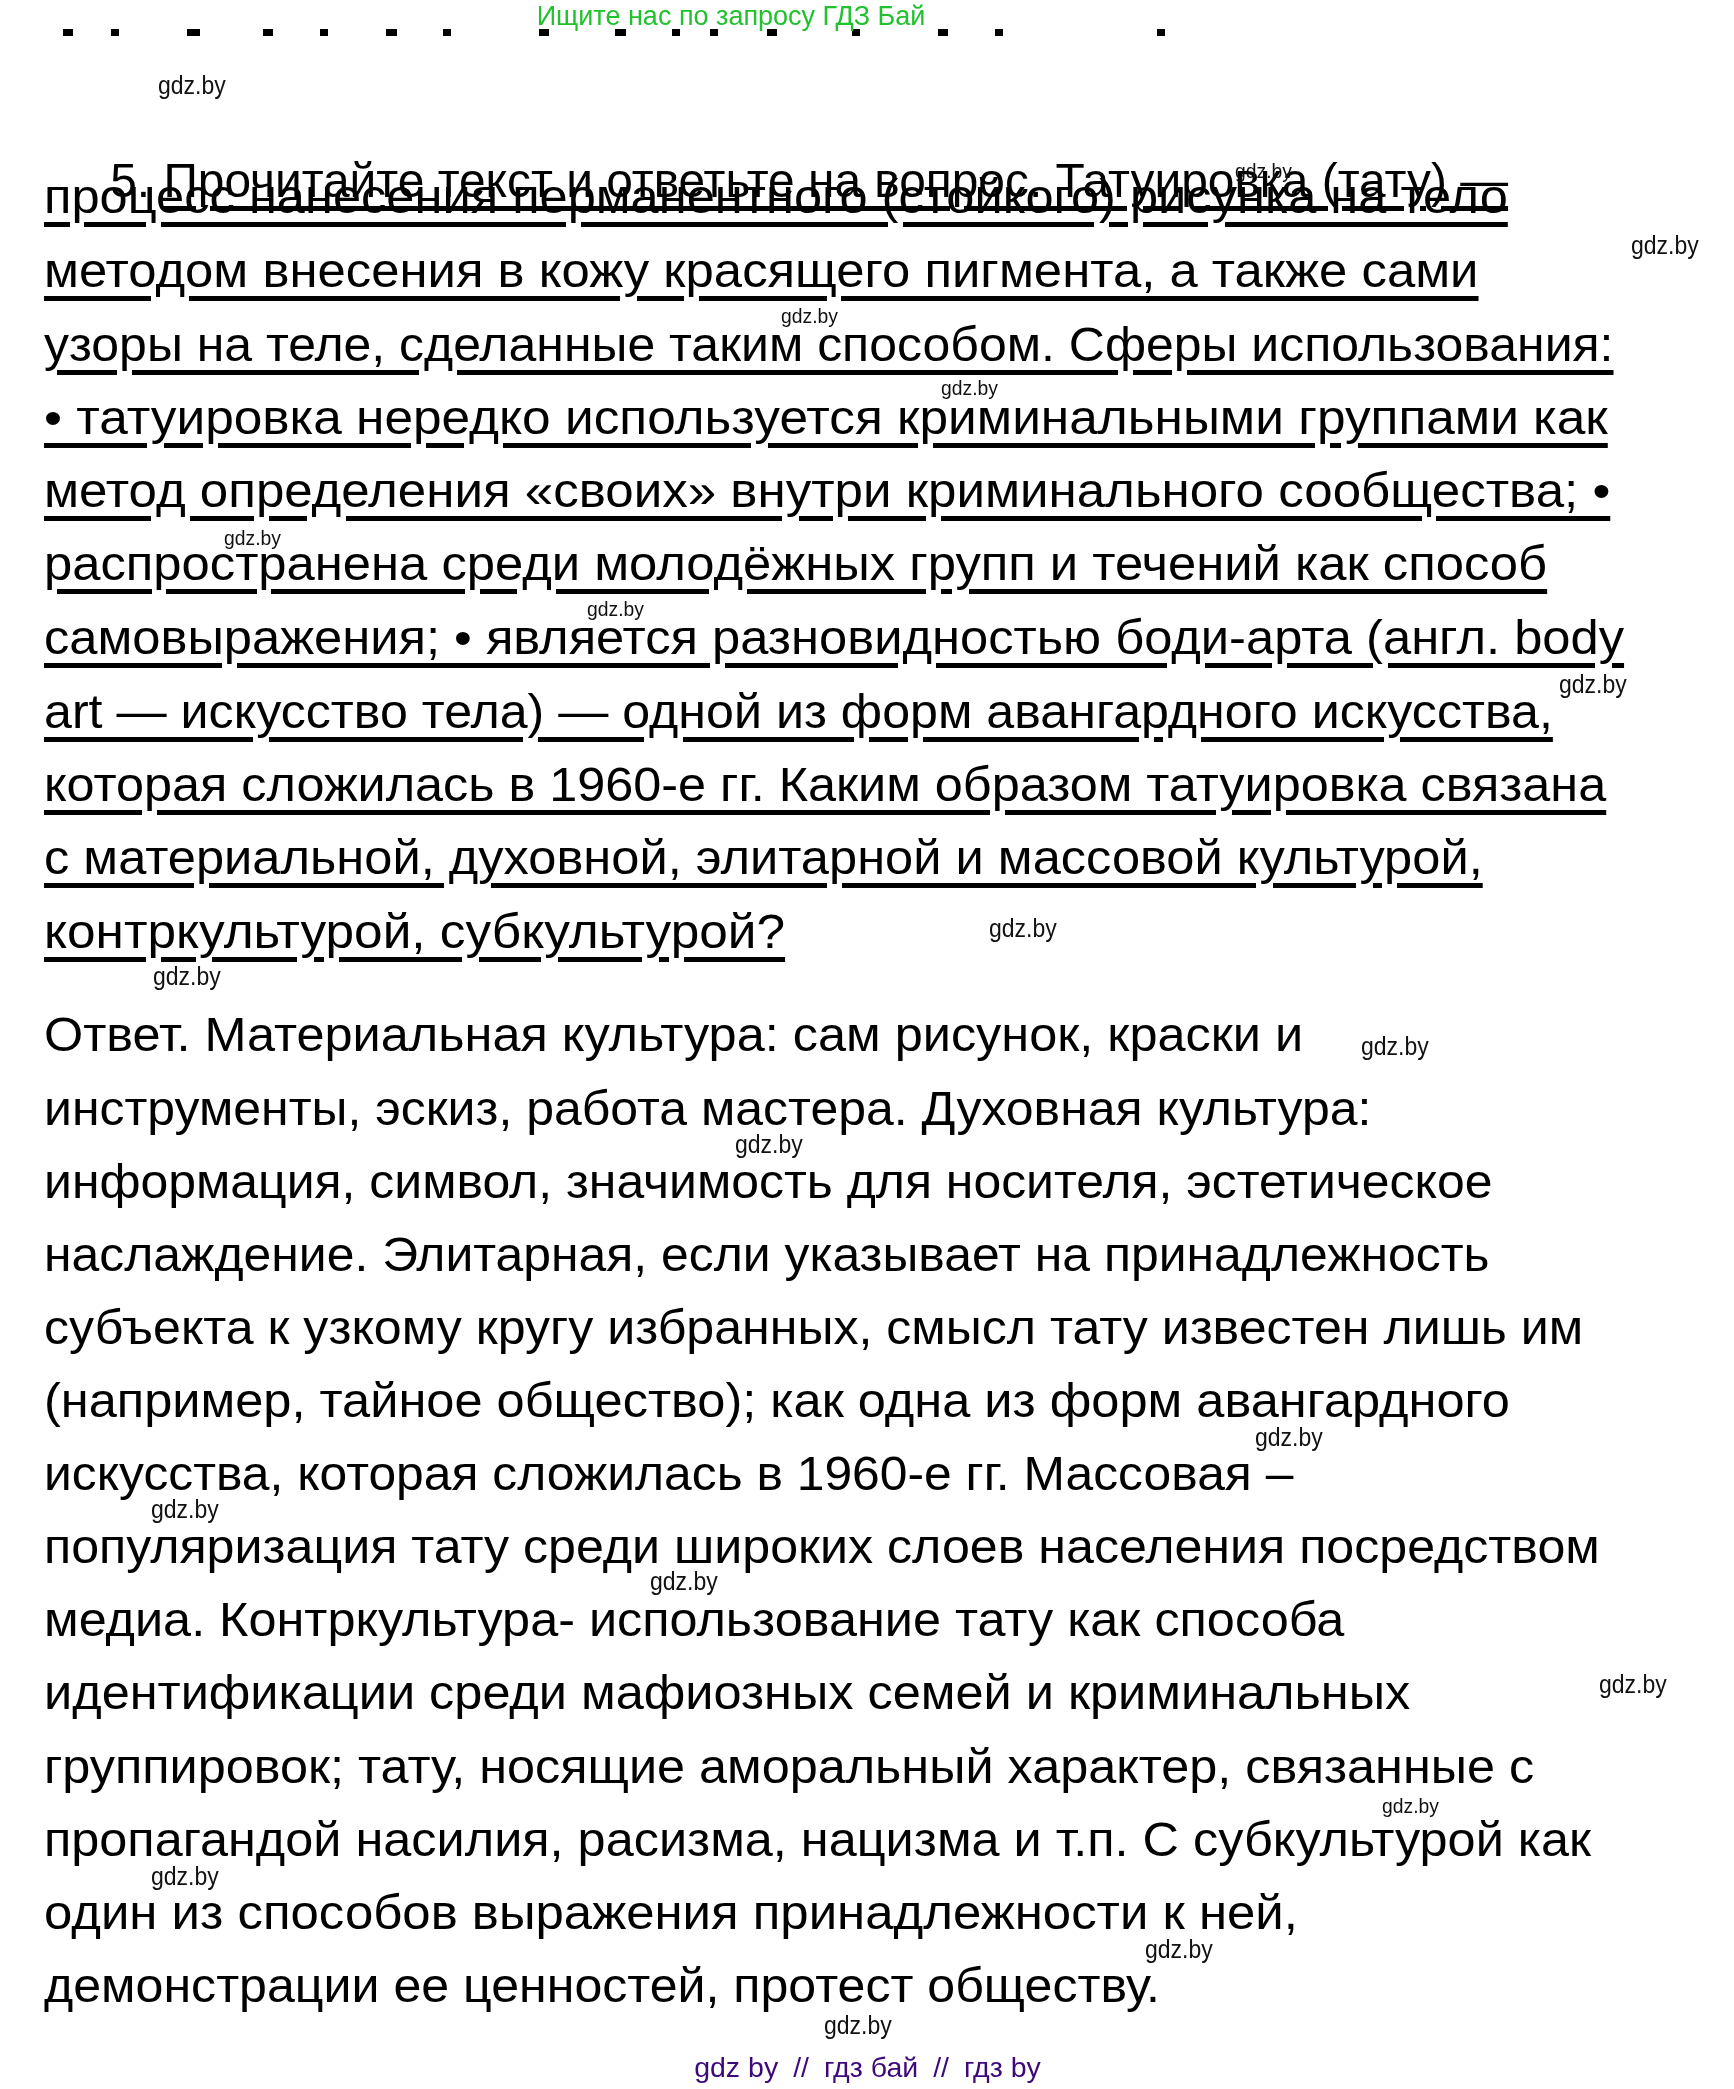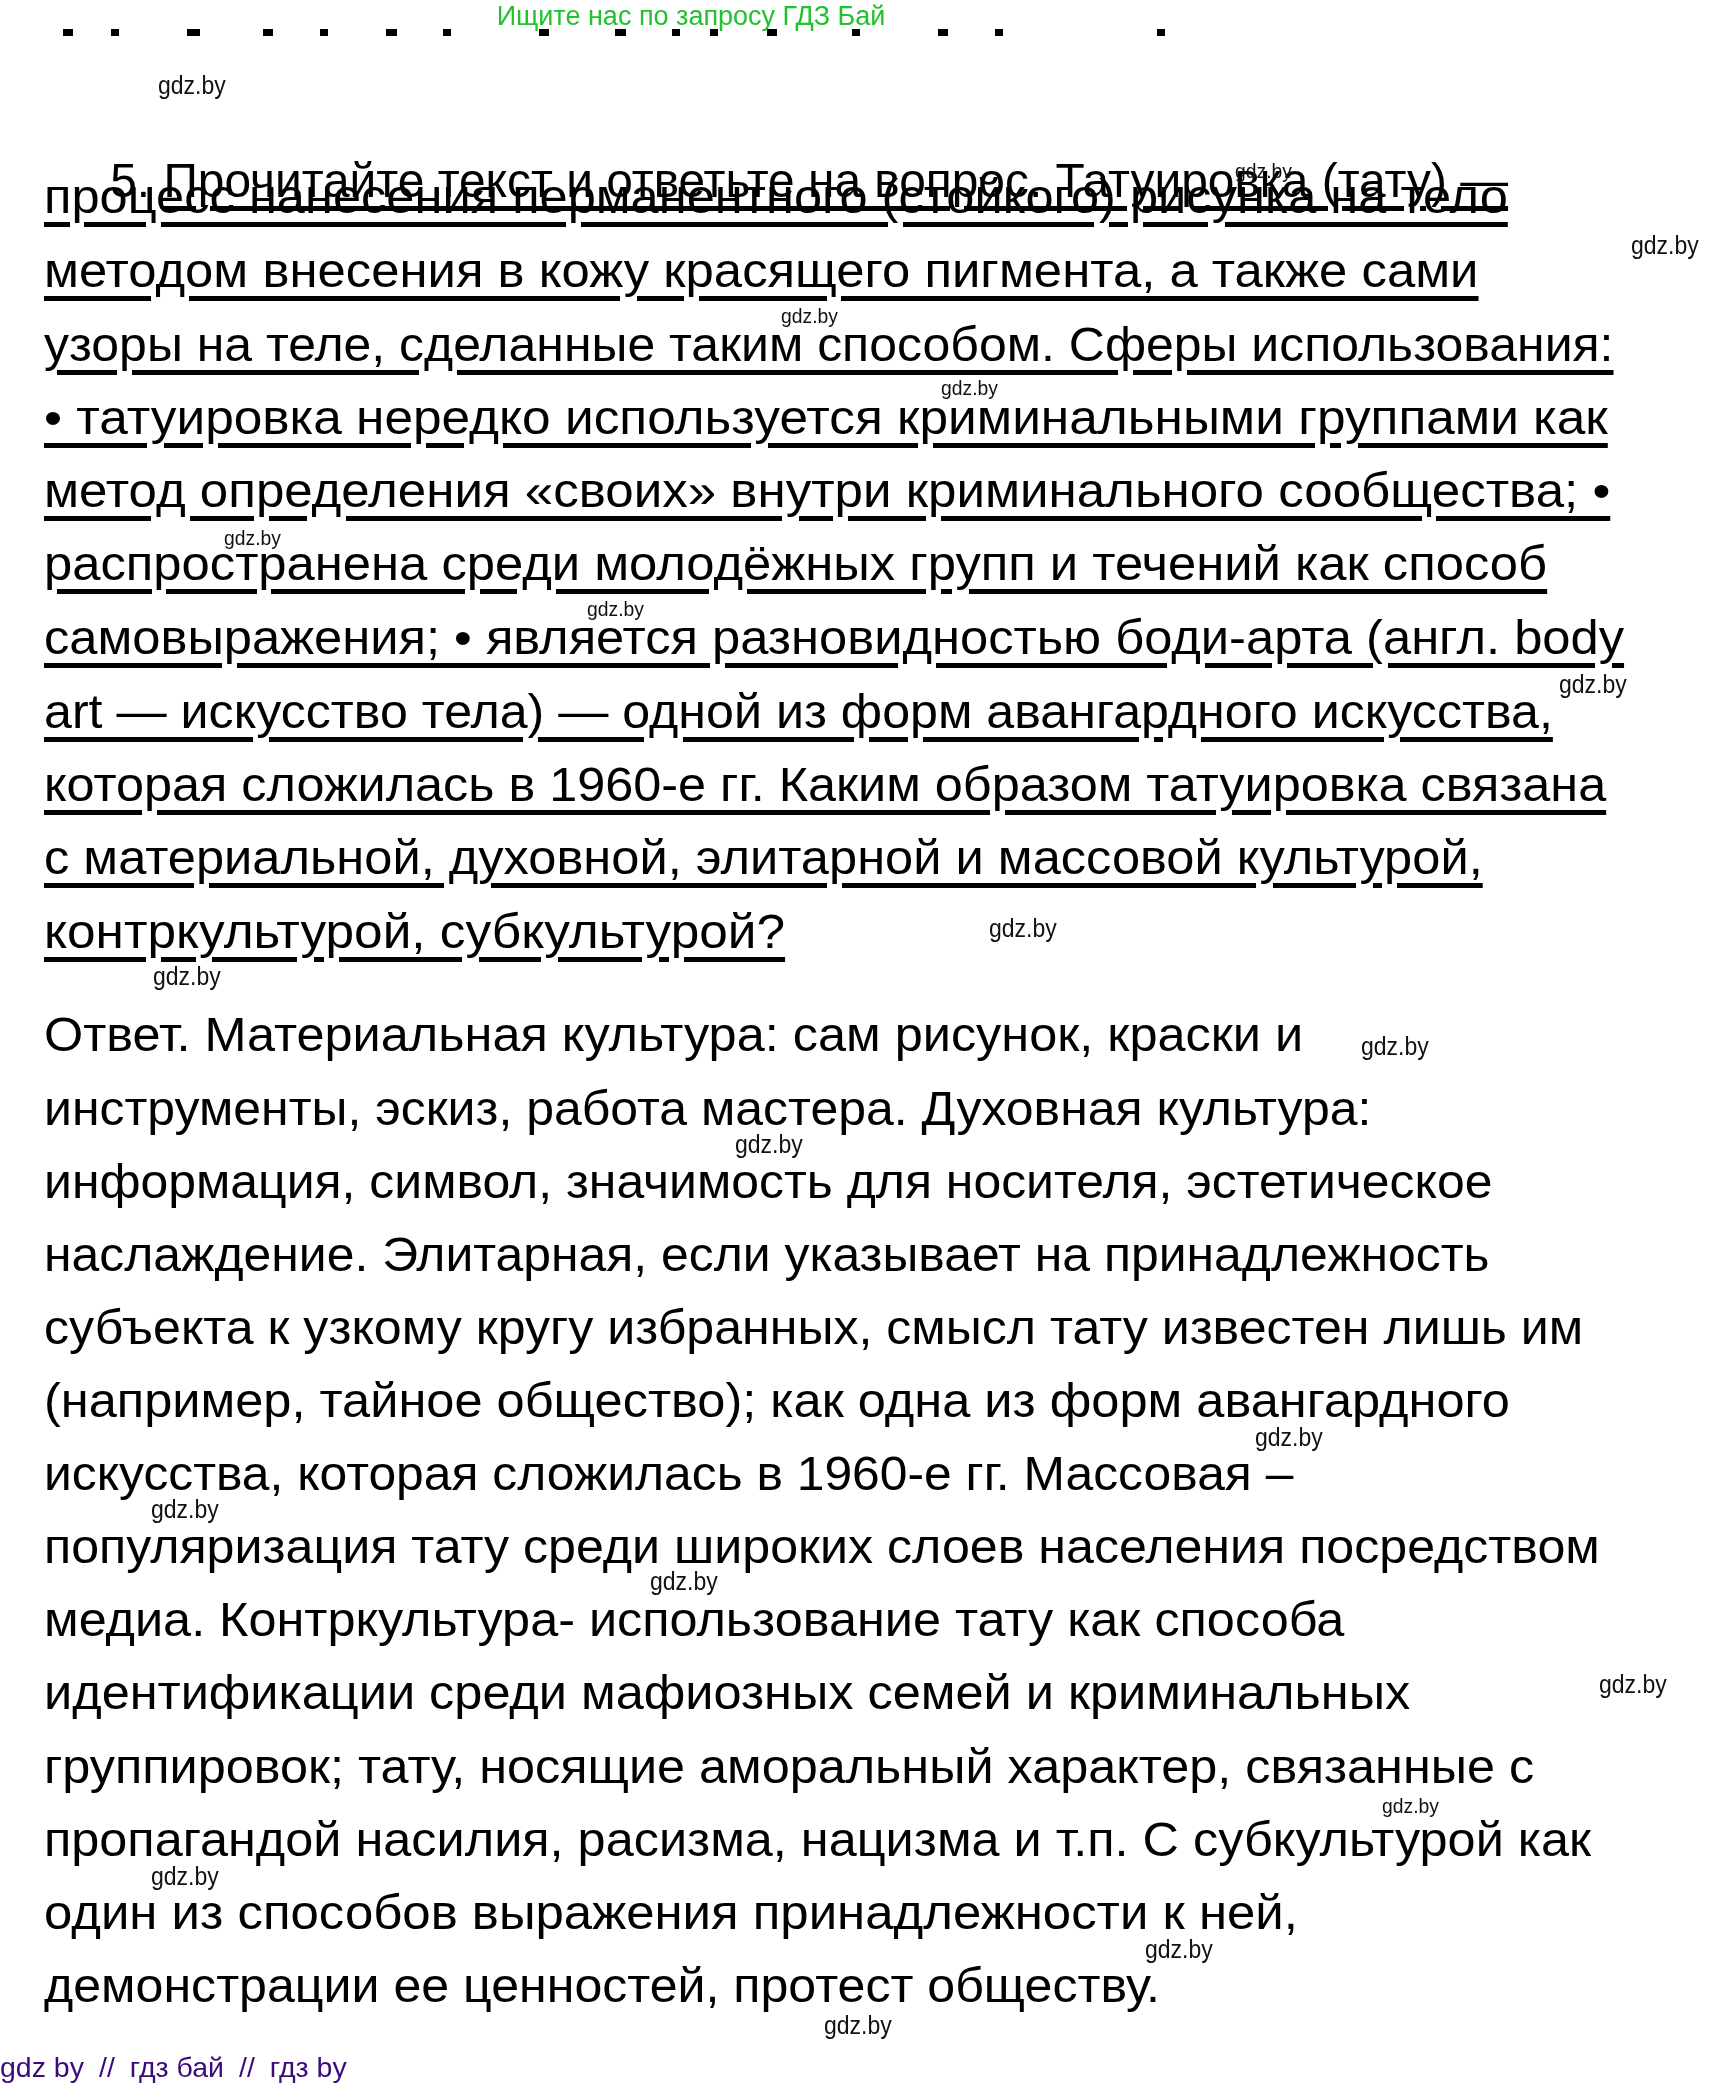--- a/index.html
+++ b/index.html
@@ -19,20 +19,21 @@
     position: absolute;
     top: 0;
     left: 0;
     width: 1382px;
     text-align: center;
     font-family: "Liberation Sans", sans-serif;
     font-size: 27px;
     line-height: 32px;
     color: #22c12e;
     z-index: 3;
+    padding-left: 40px;
   }
   .cut-line {
     position: absolute;
     left: 44px;
     top: 28.5px;
     height: 9.5px;
     width: 1141px;
     overflow: hidden;
     z-index: 1;
   }
@@ -79,20 +80,21 @@
     transform-origin: 0 0;
   }
   .wm.small {
     font-size: 21px;
   }
   .footer {
     position: absolute;
     left: 0;
     top: 2050px;
     width: 1735px;
+    text-align: center;
     font-family: "Liberation Sans", sans-serif;
     font-size: 28.5px;
     line-height: 34px;
     color: #3d0a7a;
     z-index: 3;
   }
   .footer .sep {
     padding: 0 15px;
   }
 </style>

